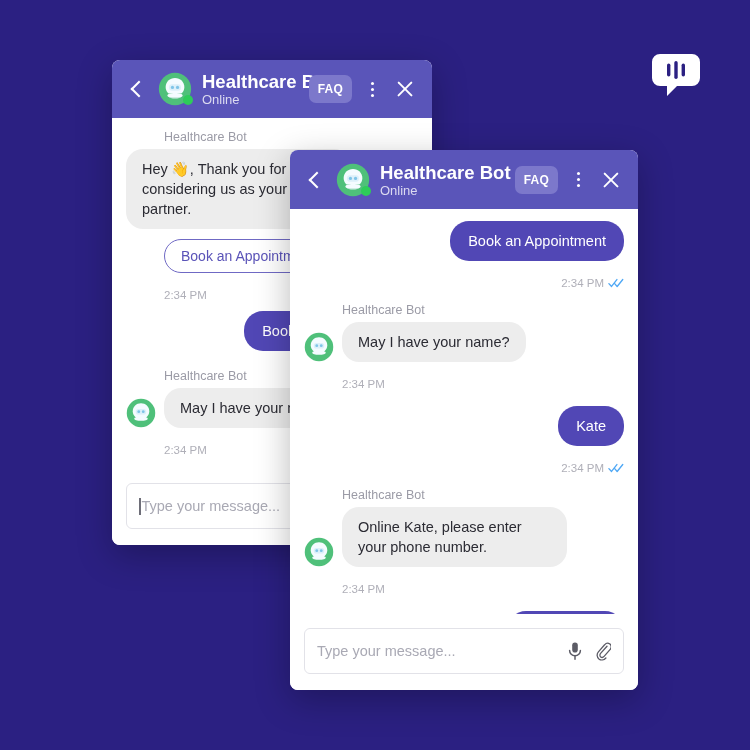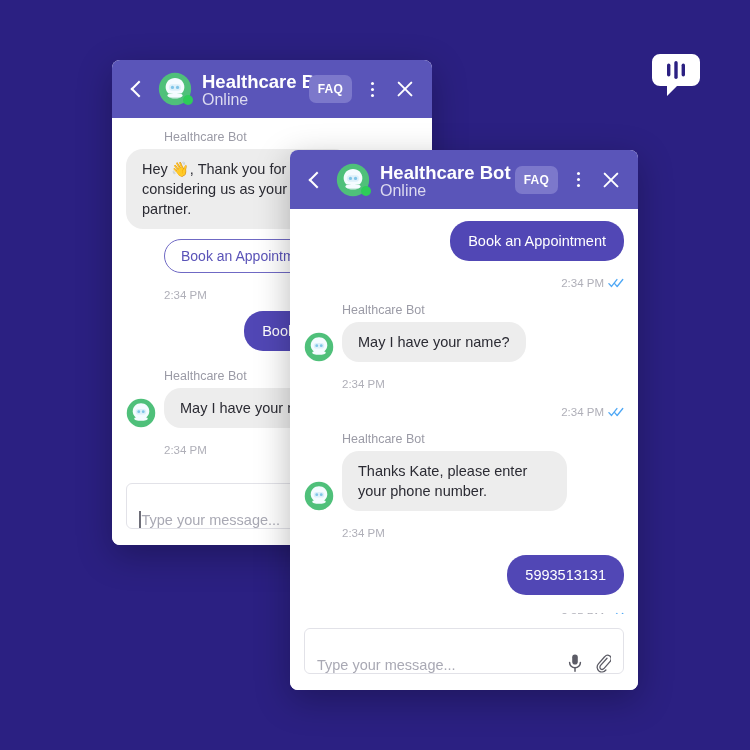--- a/index.html
+++ b/index.html
@@ -69,21 +69,21 @@
   .hdr-text { display: flex; flex-direction: column; justify-content: center; min-width: 0; }
   .hdr-title {
     color: #ffffff;
     font-size: 18.5px;
     font-weight: 700;
     line-height: 21px;
     white-space: nowrap;
   }
   .hdr-status {
     color: #DCDAF0;
-    font-size: 16px;
+    font-size: 13px;
     line-height: 15px;
     margin-top: 0;
   }
 
   .hdr-actions {
     margin-left: auto;
     display: flex;
     align-items: center;
     gap: 2px;
     position: relative;
@@ -189,21 +189,21 @@
     position: absolute;
     left: 0; right: 0; bottom: 0;
     padding: 14px 14px 16px 14px;
     background: #ffffff;
   }
   .input-box {
     border: 1px solid #E2E2E8;
     border-radius: 6px;
     height: 46px;
     display: flex;
-    align-items: flex-end;
+    align-items: center;
     padding: 0 12px;
     background: #fff;
   }
   .caret {
     width: 1.5px; height: 17px; background: #6E6E78; margin-right: 1px; flex: 0 0 auto;
   }
   .ph {
     color: #A9A9B4;
     font-size: 14.5px;
     flex: 1 1 auto;
@@ -369,20 +369,23 @@
             <circle cx="23" cy="18.2" r="1.9" fill="#7FC4E8"></circle>
             <path d="M11 27.5c0-1.6 4-2.8 9-2.8s9 1.2 9 2.8-4 2.9-9 2.9-9-1.3-9-2.9z" fill="#F4FBFF"></path>
           </svg>
         </div>
         <div class="bubble-bot">May I have your name?</div>
       </div>
       <div class="time left">2:34 PM</div>
     </div>
 
     <div class="msg-block" style="margin-top:16px">
+      <div class="row right">
+        <div class="bubble-user">Kate</div>
+      </div>
       <div class="time right">
         <span>2:34 PM</span>
         <span class="ticks">
           <svg viewBox="0 0 18 11" width="16" height="10">
             <path d="M1 6.2 L4 9.4 L10 1.6" fill="none" stroke="#4FA8F5" stroke-width="1.5" stroke-linecap="round" stroke-linejoin="round"></path>
             <path d="M7.5 6.2 L10.3 9.4 L16.6 1.6" fill="none" stroke="#4FA8F5" stroke-width="1.5" stroke-linecap="round" stroke-linejoin="round"></path>
           </svg>
         </span>
       </div>
     </div>
@@ -393,21 +396,21 @@
         <div class="avatar msg-avatar">
           <svg viewBox="0 0 40 40">
             <circle cx="20" cy="20" r="19" fill="#4FC07A"></circle>
             <path d="M20 7c6.2 0 11 4.6 11 10.6 0 3.1-1.3 5.8-3.4 7.7H12.4C10.3 23.4 9 20.7 9 17.6 9 11.6 13.8 7 20 7z" fill="#F4FBFF"></path>
             <rect x="13" y="14.5" width="14" height="7.5" rx="3.4" fill="#DCF0FA"></rect>
             <circle cx="17" cy="18.2" r="1.9" fill="#7FC4E8"></circle>
             <circle cx="23" cy="18.2" r="1.9" fill="#7FC4E8"></circle>
             <path d="M11 27.5c0-1.6 4-2.8 9-2.8s9 1.2 9 2.8-4 2.9-9 2.9-9-1.3-9-2.9z" fill="#F4FBFF"></path>
           </svg>
         </div>
-        <div class="bubble-bot" style="max-width:225px">Thanks Kate, please enter your phone number.</div>
+        <div class="bubble-bot" style="max-width:225px">Online Kate, please enter your phone number.</div>
       </div>
       <div class="time left">2:34 PM</div>
     </div>
 
     <div class="msg-block" style="margin-top:16px">
       <div class="row right">
         <div class="bubble-user">5993513131</div>
       </div>
       <div class="time right">
         <span>2:35 PM</span>

